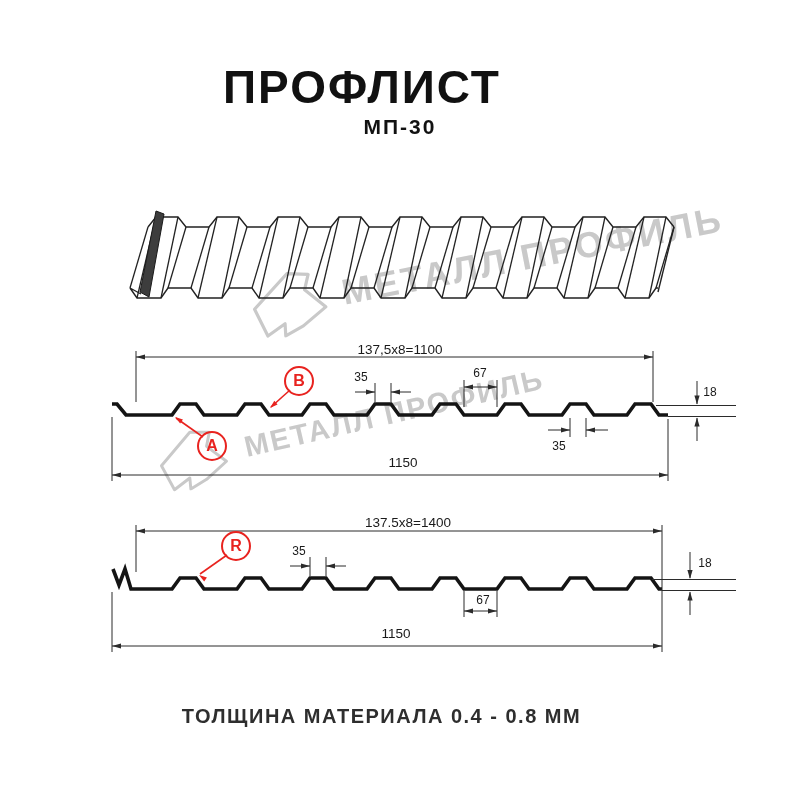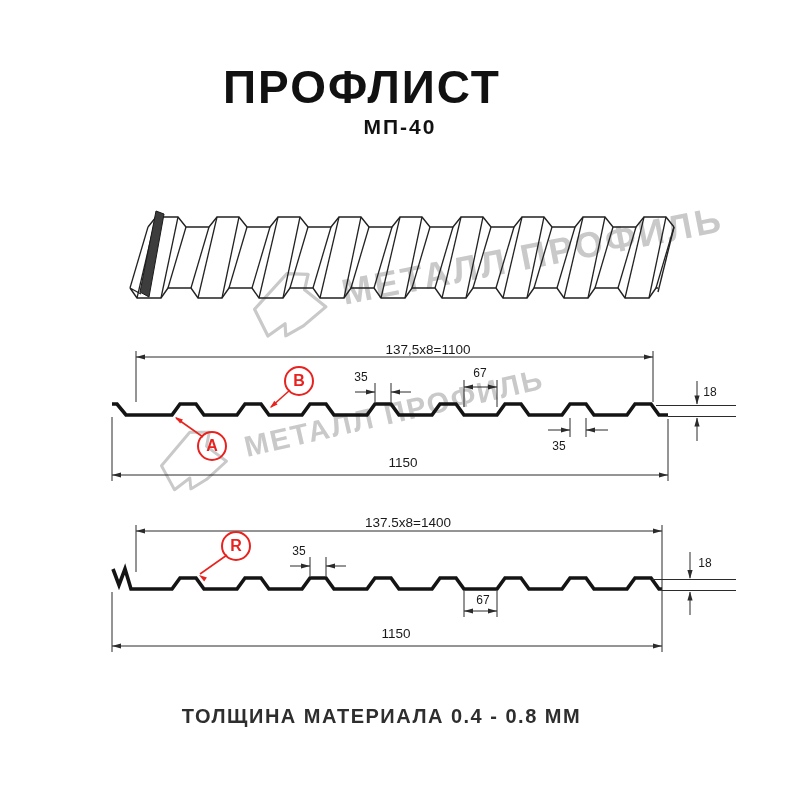--- a/index.html
+++ b/index.html
@@ -149,23 +149,23 @@
       <line x1="662" y1="590.5" x2="736" y2="590.5" stroke="#2b2b2b" stroke-width="1"></line>
       <line x1="690" y1="552" x2="690" y2="578" stroke="#2b2b2b" stroke-width="1"></line>
       <polygon points="690,579 687.4,570 692.6,570" fill="#2b2b2b"></polygon>
       <line x1="690" y1="615" x2="690" y2="592" stroke="#2b2b2b" stroke-width="1"></line>
       <polygon points="690,591.5 692.6,600.5 687.4,600.5" fill="#2b2b2b"></polygon>
       <line x1="227" y1="555" x2="200" y2="574" stroke="#e8231f" stroke-width="1.6"></line>
       <polygon points="199,575 206.92979980155445,577.6226465845148 204.1766329070694,581.554576397102" fill="#e8231f"></polygon>
     </svg>
 
   <div class="title">ПРОФЛИСТ</div>
-  <div class="subtitle">МП-40</div>
+  <div class="subtitle">МП-30</div>
 
-  <div class="dim big" style="left:400px;top:349px;margin-left:28px;">137,5x8=1100</div>
+  <div class="dim big" style="left:400px;top:349px;">137,5x8=1100</div>
   <div class="dim" style="left:361px;top:377px;">35</div>
   <div class="dim" style="left:480px;top:373px;">67</div>
   <div class="dim" style="left:710px;top:392px;">18</div>
   <div class="dim" style="left:559px;top:446px;">35</div>
   <div class="dim big" style="left:403px;top:462px;">1150</div>
   <div class="callout" style="left:212px;top:446px;">A</div>
   <div class="callout" style="left:299px;top:381px;">B</div>
 
   <div class="dim big" style="left:408px;top:522px;">137.5x8=1400</div>
   <div class="dim" style="left:299px;top:551px;">35</div>

